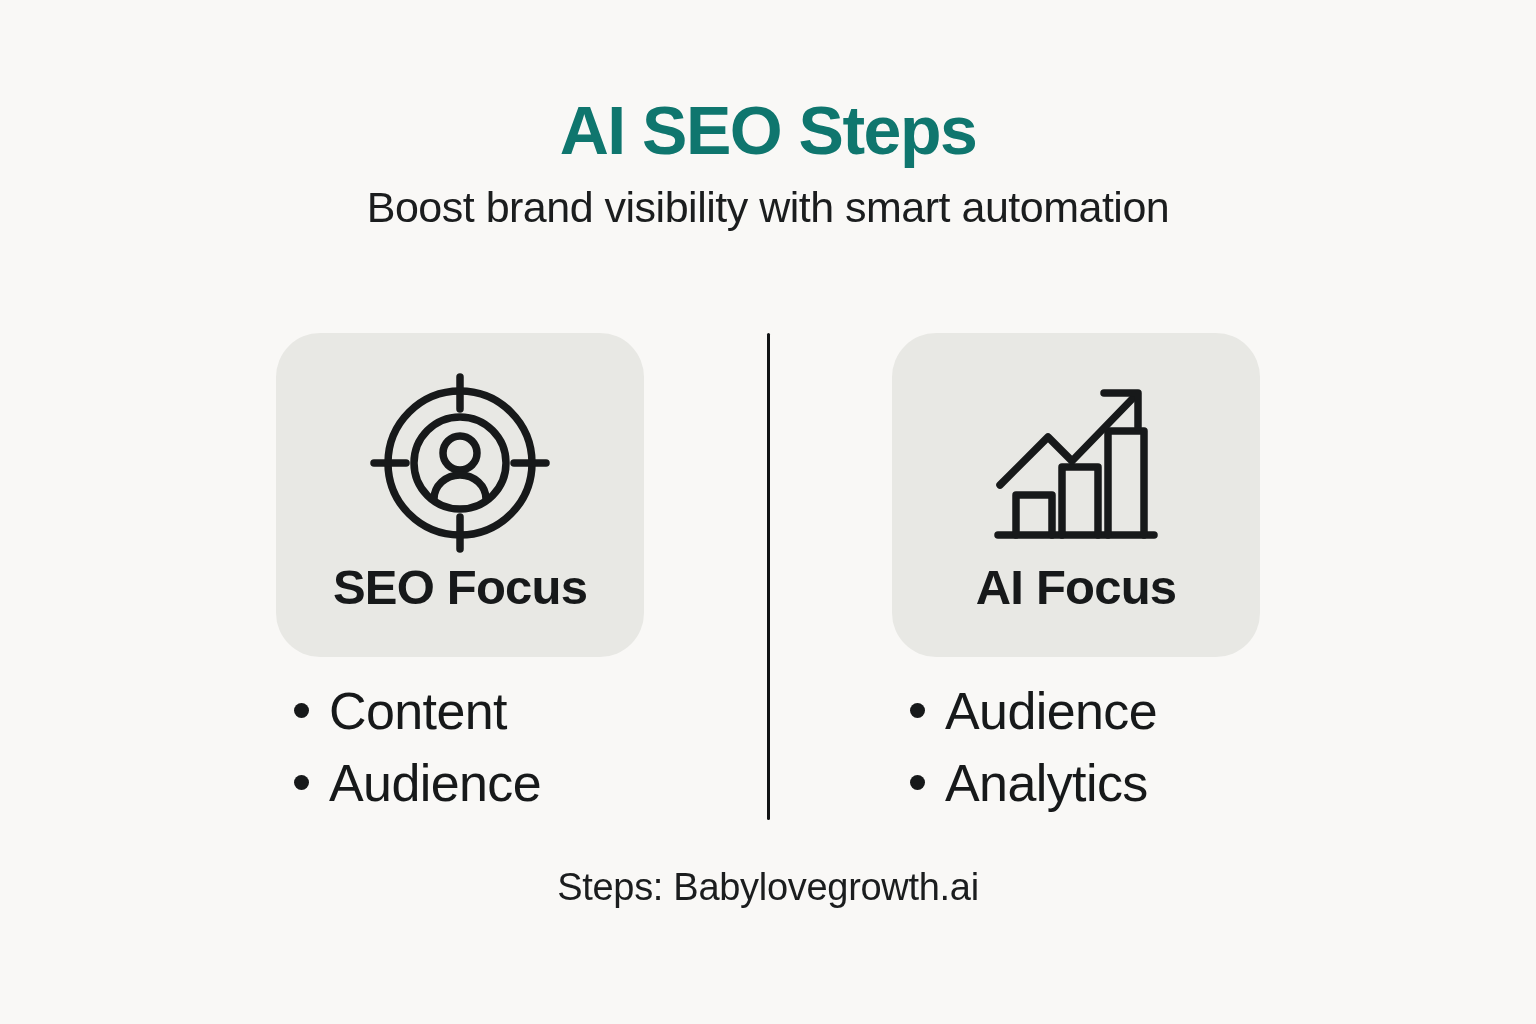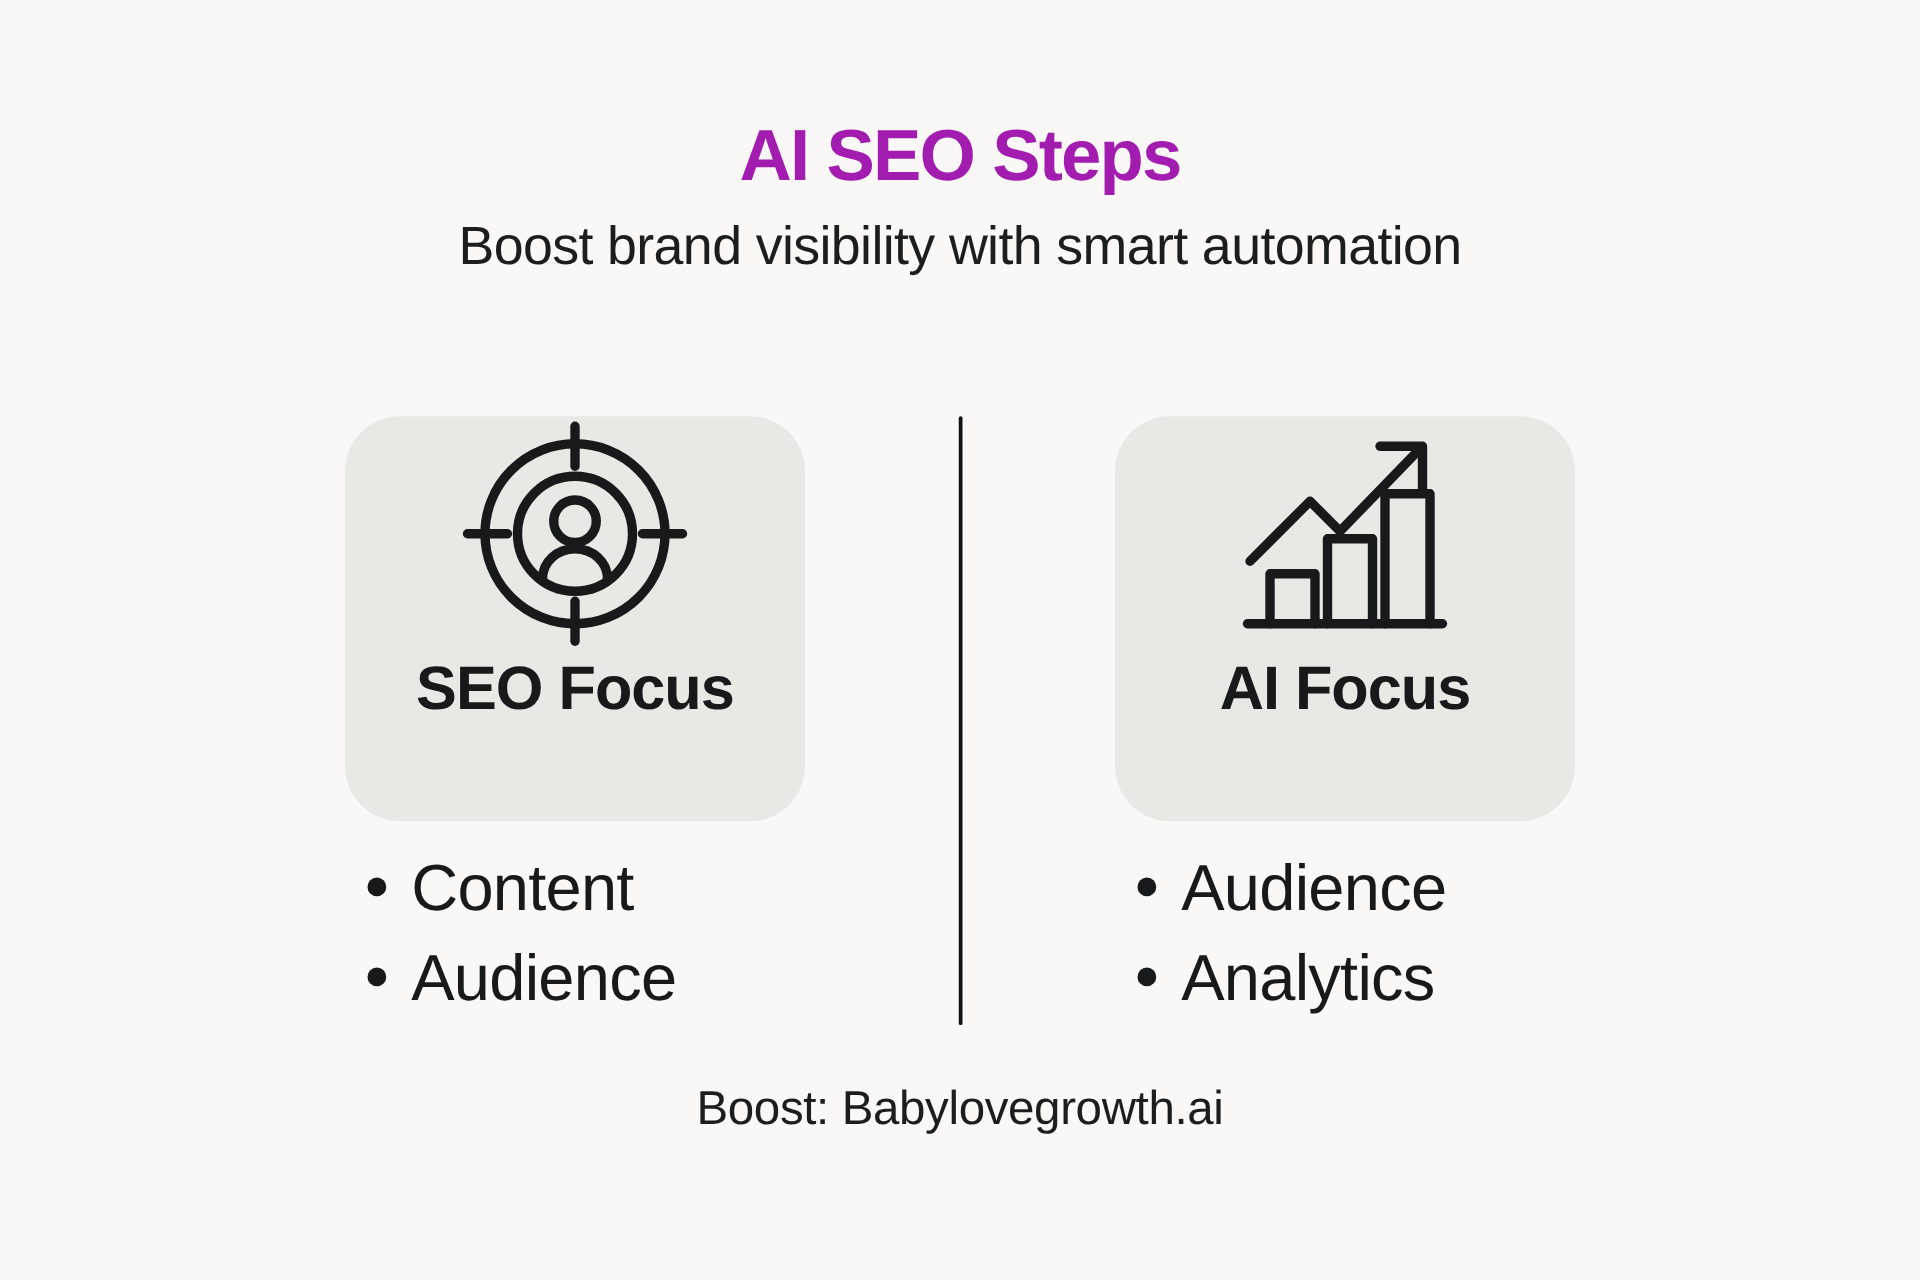--- a/index.html
+++ b/index.html
@@ -20,25 +20,25 @@
   .header {
     position: absolute;
     top: 0;
     left: 0;
     width: 1536px;
     text-align: center;
   }
   .title {
     margin: 0;
     padding-top: 96px;
-    font-size: 58px;
+    font-size: 68px;
     line-height: 1.0;
     font-weight: 700;
     letter-spacing: -1.5px;
-    color: #a21caf;
+    color: #0f766e;
   }
   .subtitle {
     margin: 0;
     padding-top: 22px;
     font-size: 43px;
     line-height: 1.0;
     font-weight: 400;
     letter-spacing: -0.5px;
     color: #1B1D1E;
   }
@@ -76,20 +76,21 @@
   .card {
     width: 368px;
     height: 324px;
     background: #E8E8E4;
     border-radius: 44px;
     display: flex;
     flex-direction: column;
     align-items: center;
     justify-content: flex-start;
     box-sizing: border-box;
+    padding-top: 36px;
   }
   .card-icon {
     width: 200px;
     height: 188px;
     display: block;
   }
   .card-label {
     margin: 0;
     padding-top: 6px;
     font-size: 49px;
@@ -227,14 +228,14 @@
       <li class="bullet-item">
         <span class="bullet-dot"></span>
         <span class="bullet-text">Analytics</span>
       </li>
     </ul>
   </div>
 
 </div>
 
 <div class="footer">
-  <p class="source-text">Boost: Babylovegrowth.ai</p>
+  <p class="source-text">Steps: Babylovegrowth.ai</p>
 </div>
 
 </body></html>

